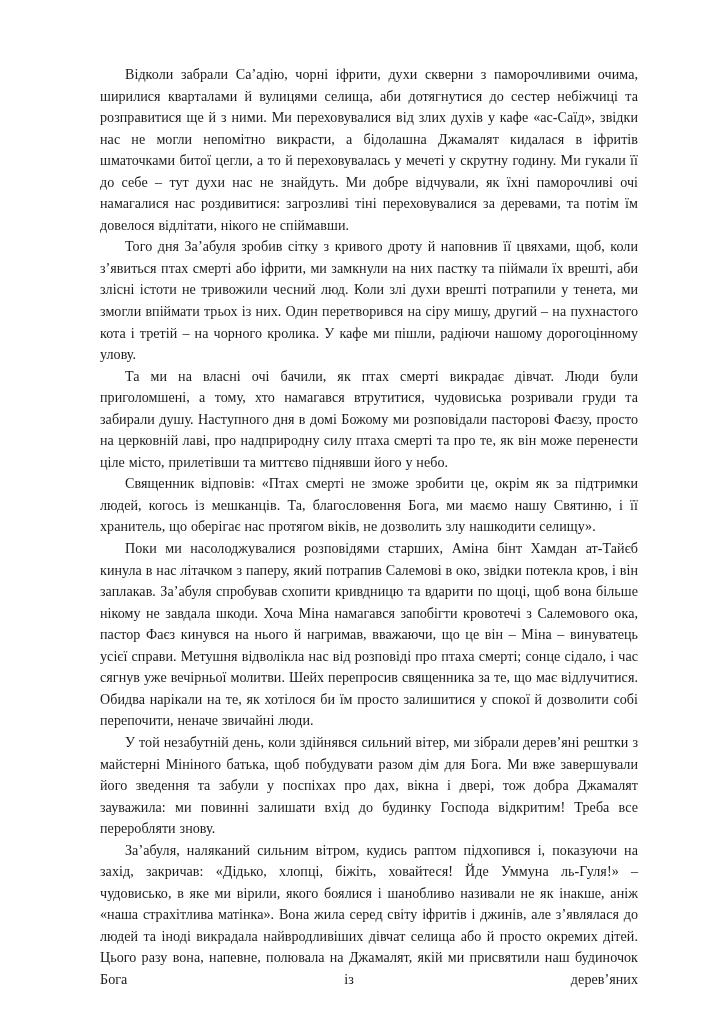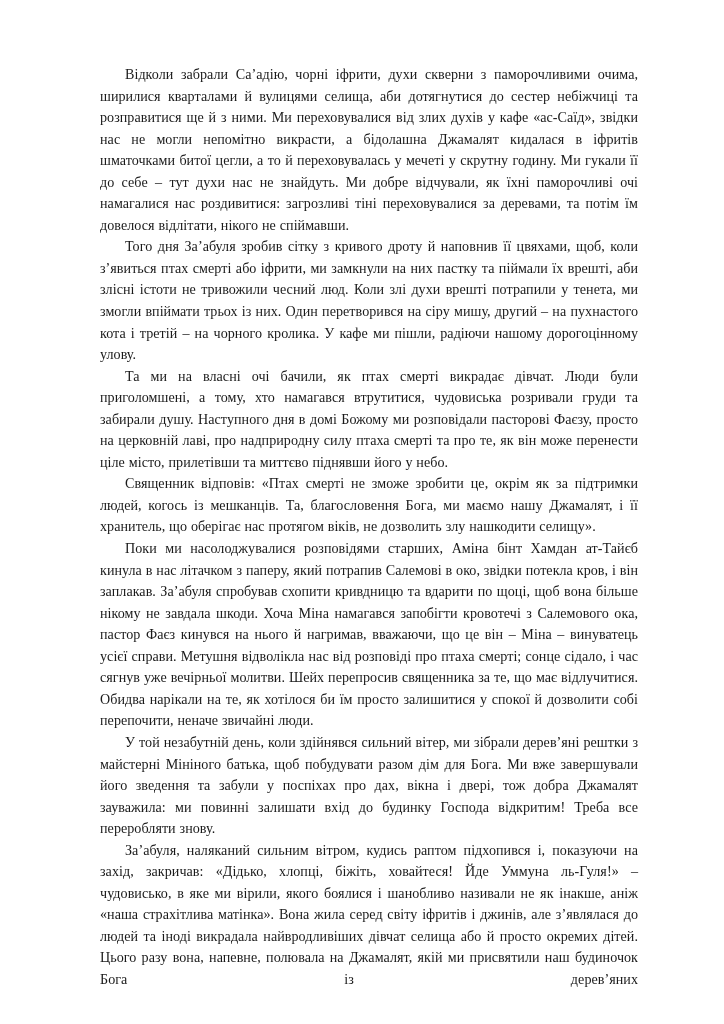--- a/index.html
+++ b/index.html
@@ -43,18 +43,18 @@
   }
 </style>
 </head>
 <body>
 
 <div class="page">
   <div class="text-body">
     <p>Відколи забрали Са’адію, чорні іфрити, духи скверни з паморочливими очима, ширилися кварталами й вулицями селища, аби дотягнутися до сестер небіжчиці та розправитися ще й з ними. Ми переховувалися від злих духів у кафе «ас-Саїд», звідки нас не могли непомітно викрасти, а бідолашна Джамалят кидалася в іфритів шматочками битої цегли, а то й переховувалась у мечеті у скрутну годину. Ми гукали її до себе – тут духи нас не знайдуть. Ми добре відчували, як їхні паморочливі очі намагалися нас роздивитися: загрозливі тіні переховувалися за деревами, та потім їм довелося відлітати, нікого не спіймавши.</p>
     <p>Того дня За’абуля зробив сітку з кривого дроту й наповнив її цвяхами, щоб, коли з’явиться птах смерті або іфрити, ми замкнули на них пастку та піймали їх врешті, аби злісні істоти не тривожили чесний люд. Коли злі духи врешті потрапили у тенета, ми змогли впіймати трьох із них. Один перетворився на сіру мишу, другий – на пухнастого кота і третій – на чорного кролика. У кафе ми пішли, радіючи нашому дорогоцінному улову.</p>
     <p>Та ми на власні очі бачили, як птах смерті викрадає дівчат. Люди були приголомшені, а тому, хто намагався втрутитися, чудовиська розривали груди та забирали душу. Наступного дня в домі Божому ми розповідали пасторові Фаєзу, просто на церковній лаві, про надприродну силу птаха смерті та про те, як він може перенести ціле місто, прилетівши та миттєво піднявши його у небо.</p>
-    <p>Священник відповів: «Птах смерті не зможе зробити це, окрім як за підтримки людей, когось із мешканців. Та, благословення Бога, ми маємо нашу Джамалят, і її хранитель, що оберігає нас протягом віків, не дозволить злу нашкодити селищу».</p>
+    <p>Священник відповів: «Птах смерті не зможе зробити це, окрім як за підтримки людей, когось із мешканців. Та, благословення Бога, ми маємо нашу Святиню, і її хранитель, що оберігає нас протягом віків, не дозволить злу нашкодити селищу».</p>
     <p>Поки ми насолоджувалися розповідями старших, Аміна бінт Хамдан ат-Тайєб кинула в нас літачком з паперу, який потрапив Салемові в око, звідки потекла кров, і він заплакав. За’абуля спробував схопити кривдницю та вдарити по щоці, щоб вона більше нікому не завдала шкоди. Хоча Міна намагався запобігти кровотечі з Салемового ока, пастор Фаєз кинувся на нього й нагримав, вважаючи, що це він – Міна – винуватець усієї справи. Метушня відволікла нас від розповіді про птаха смерті; сонце сідало, і час сягнув уже вечірньої молитви. Шейх перепросив священника за те, що має відлучитися. Обидва нарікали на те, як хотілося би їм просто залишитися у спокої й дозволити собі перепочити, неначе звичайні люди.</p>
     <p>У той незабутній день, коли здійнявся сильний вітер, ми зібрали дерев’яні рештки з майстерні Мініного батька, щоб побудувати разом дім для Бога. Ми вже завершували його зведення та забули у поспіхах про дах, вікна і двері, тож добра Джамалят зауважила: ми повинні залишати вхід до будинку Господа відкритим! Треба все переробляти знову.</p>
     <p>За’абуля, наляканий сильним вітром, кудись раптом підхопився і, показуючи на захід, закричав: «Дідько, хлопці, біжіть, ховайтеся! Йде Уммуна ль-Гуля!» – чудовисько, в яке ми вірили, якого боялися і шанобливо називали не як інакше, аніж «наша страхітлива матінка». Вона жила серед світу іфритів і джинів, але з’являлася до людей та іноді викрадала найвродливіших дівчат селища або й просто окремих дітей. Цього разу вона, напевне, полювала на Джамалят, якій ми присвятили наш будиночок Бога із дерев’яних</p>
   </div>
 </div>
 
 </body></html>

